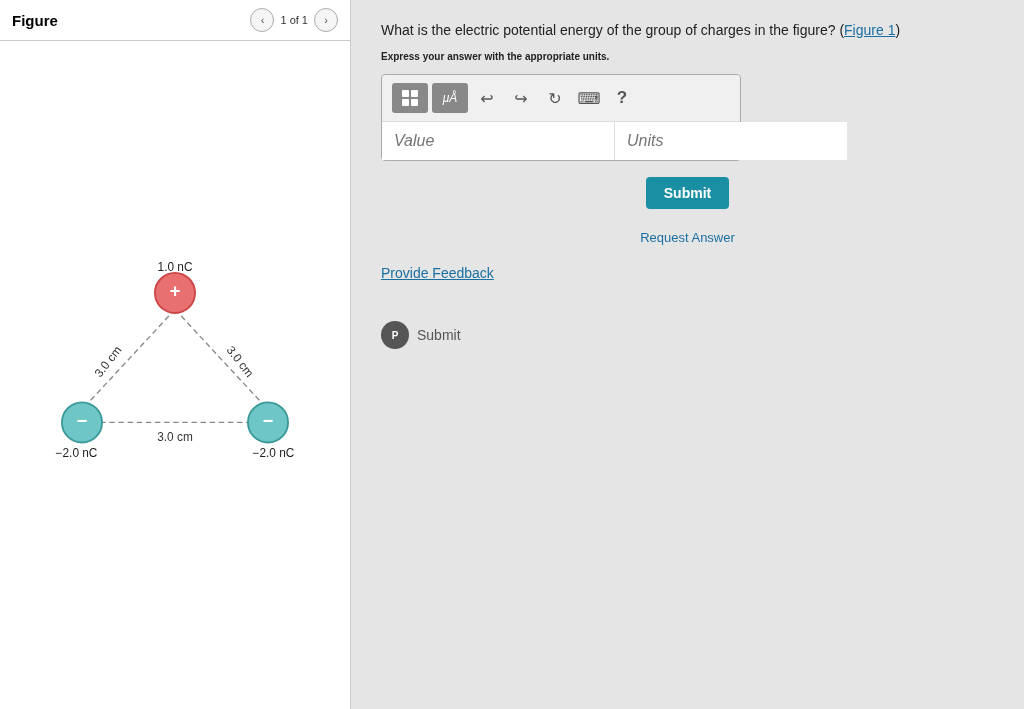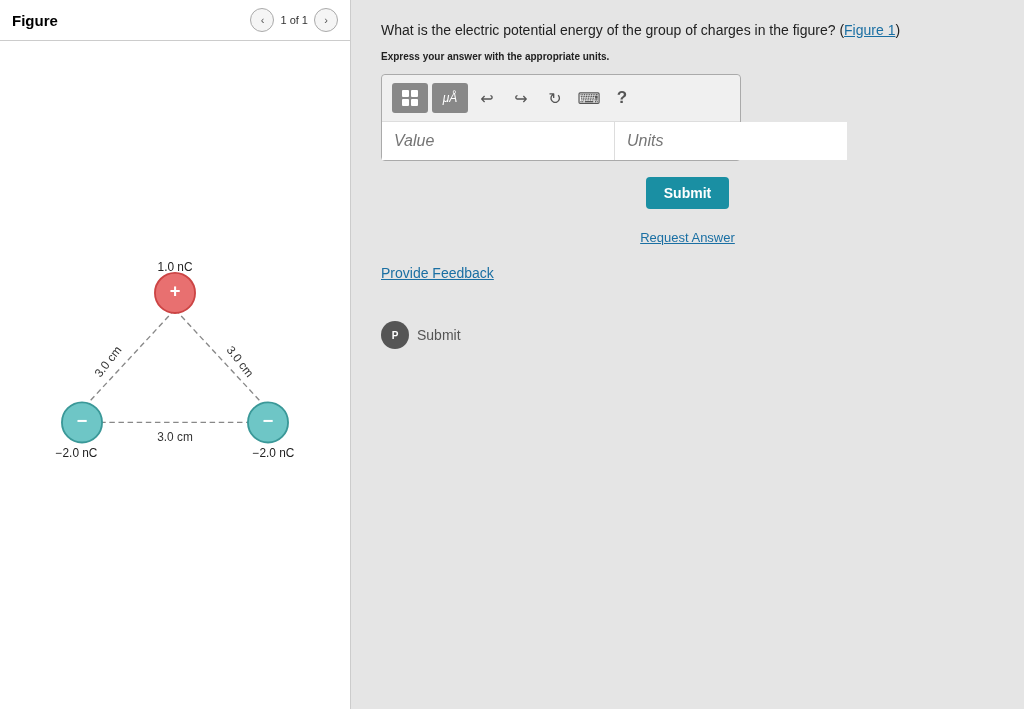--- a/index.html
+++ b/index.html
@@ -196,21 +196,20 @@
       border: none;
       padding: 8px 18px;
       border-radius: 4px;
       font-size: 14px;
       cursor: pointer;
       font-weight: bold;
     }
 
     .request-answer-link {
       color: #1a6fa3;
-      text-decoration: underline;
       cursor: pointer;
       font-size: 13px;
       background: none;
       border: none;
     }
 
     .feedback-link {
       color: #1a6fa3;
       text-decoration: underline;
       cursor: pointer;

